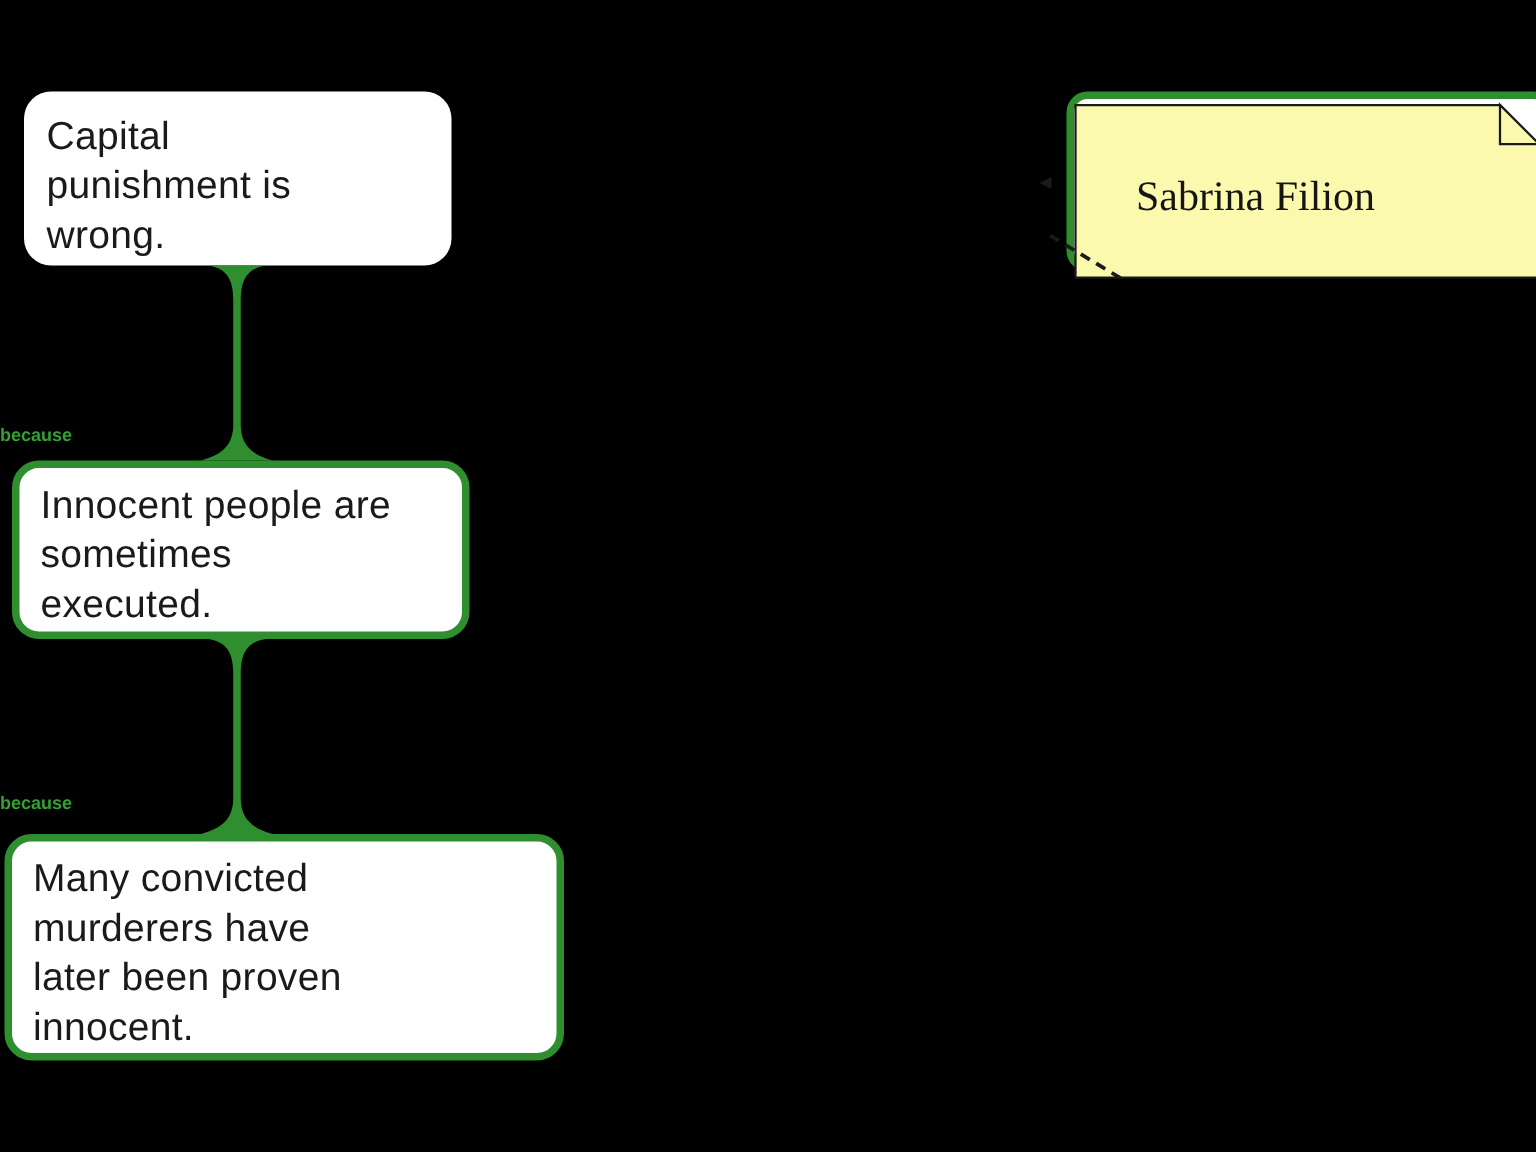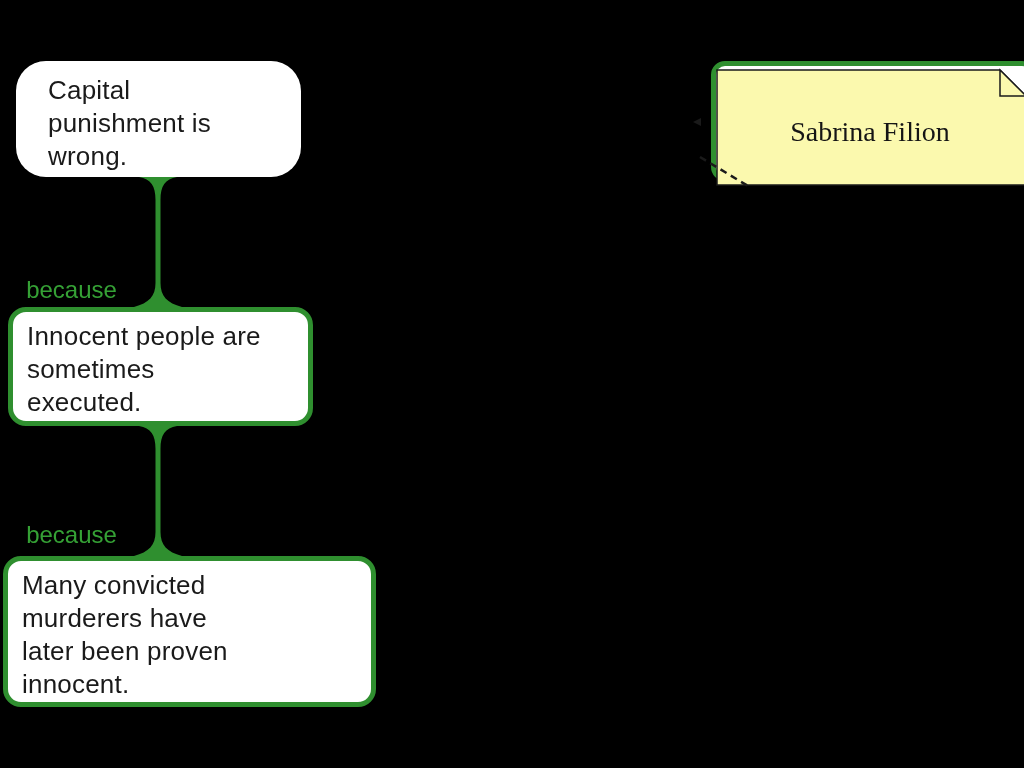--- a/index.html
+++ b/index.html
@@ -8,23 +8,23 @@
     background:var(--bg,#000);
     overflow:hidden;
     position:relative;
     font-family:"Liberation Sans", sans-serif;
   }
   .abs{position:absolute;}
   
   .claim-box{
     left:16px;top:61px;width:285px;height:116px;
     background:var(--boxbg,#fff);
-    border-radius:30px;
+    border-radius:18px;
     box-sizing:border-box;
-    padding:13px 32px;
+    padding:13px 15px;
   }
   .reason-box{
     background:var(--boxbg,#fff);
     border:5px solid var(--green,#2f8f2f);
     border-radius:18px;
     box-sizing:border-box;
     padding:8px 14px;
     overflow:hidden;
   }
   .reason-box.r1{left:8px;top:307px;width:305px;height:119px;}
@@ -37,39 +37,39 @@
   }
   .claim-box .box-text{max-width:190px;}
   .reason-box.r1 .box-text{max-width:240px;}
   .reason-box.r2 .box-text{max-width:225px;}
   
   .connector{width:56px;height:132px;left:130px;}
   .connector.c1{top:176px;}
   .connector.c2{top:425px;}
   .because-label{
     left:0;width:143px;
-    text-align:center;
-    font-size:24px;
-    font-weight:normal;
+    text-align:left;
+    font-size:12px;
+    font-weight:bold;
     color:var(--labelgreen,#35a135);
     line-height:22px;
   }
   .because-label.b1{top:279px;}
   .because-label.b2{top:524px;}
   
   .note-backing{
     left:711px;top:61px;width:325px;height:120px;
     background:var(--boxbg,#fff);
     border:5px solid var(--green,#2f8f2f);
     border-radius:14px;
     box-sizing:border-box;
   }
   .note-svg{left:716px;top:68px;}
   .note-author{
-    left:720px;top:112px;width:300px;
+    left:687px;top:112px;width:300px;
     text-align:center;
     font-size:28px;
     line-height:40px;
     color:#151515;
     font-family:cursive;
   }
   .dash-svg{left:692px;top:150px;}
   .tick-svg{left:690px;top:115px;}
 </style>
 </head>

